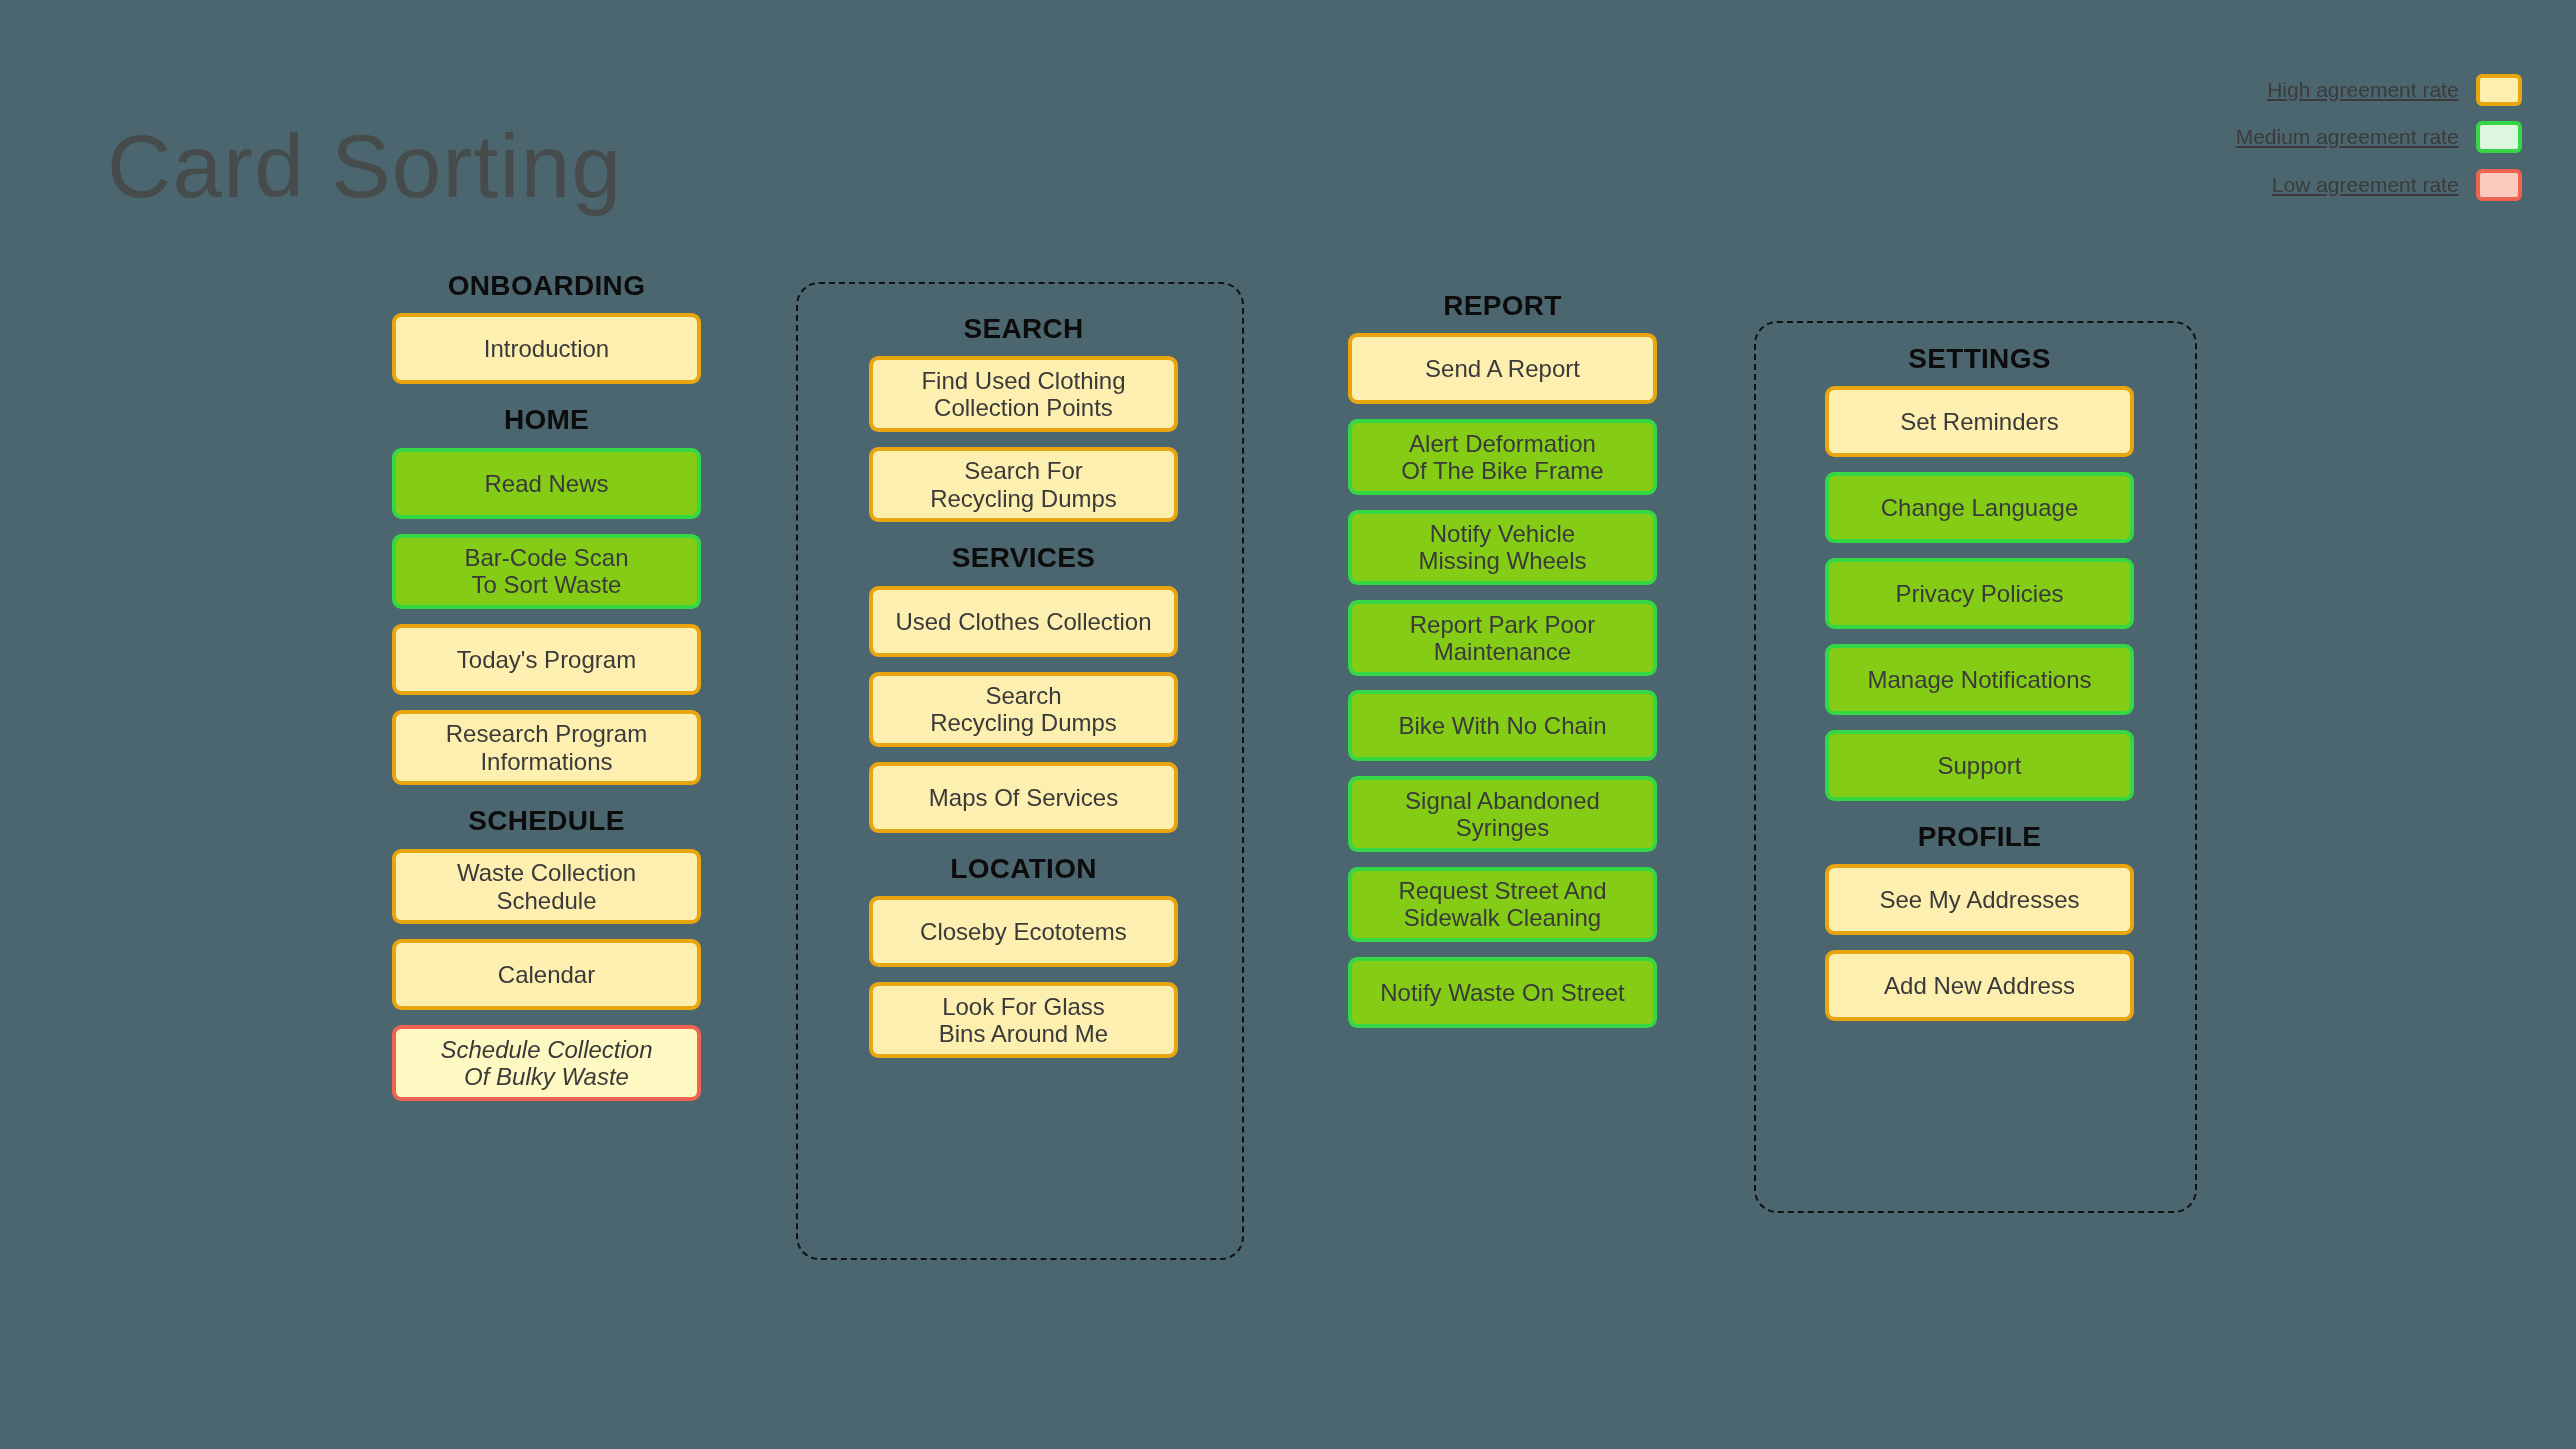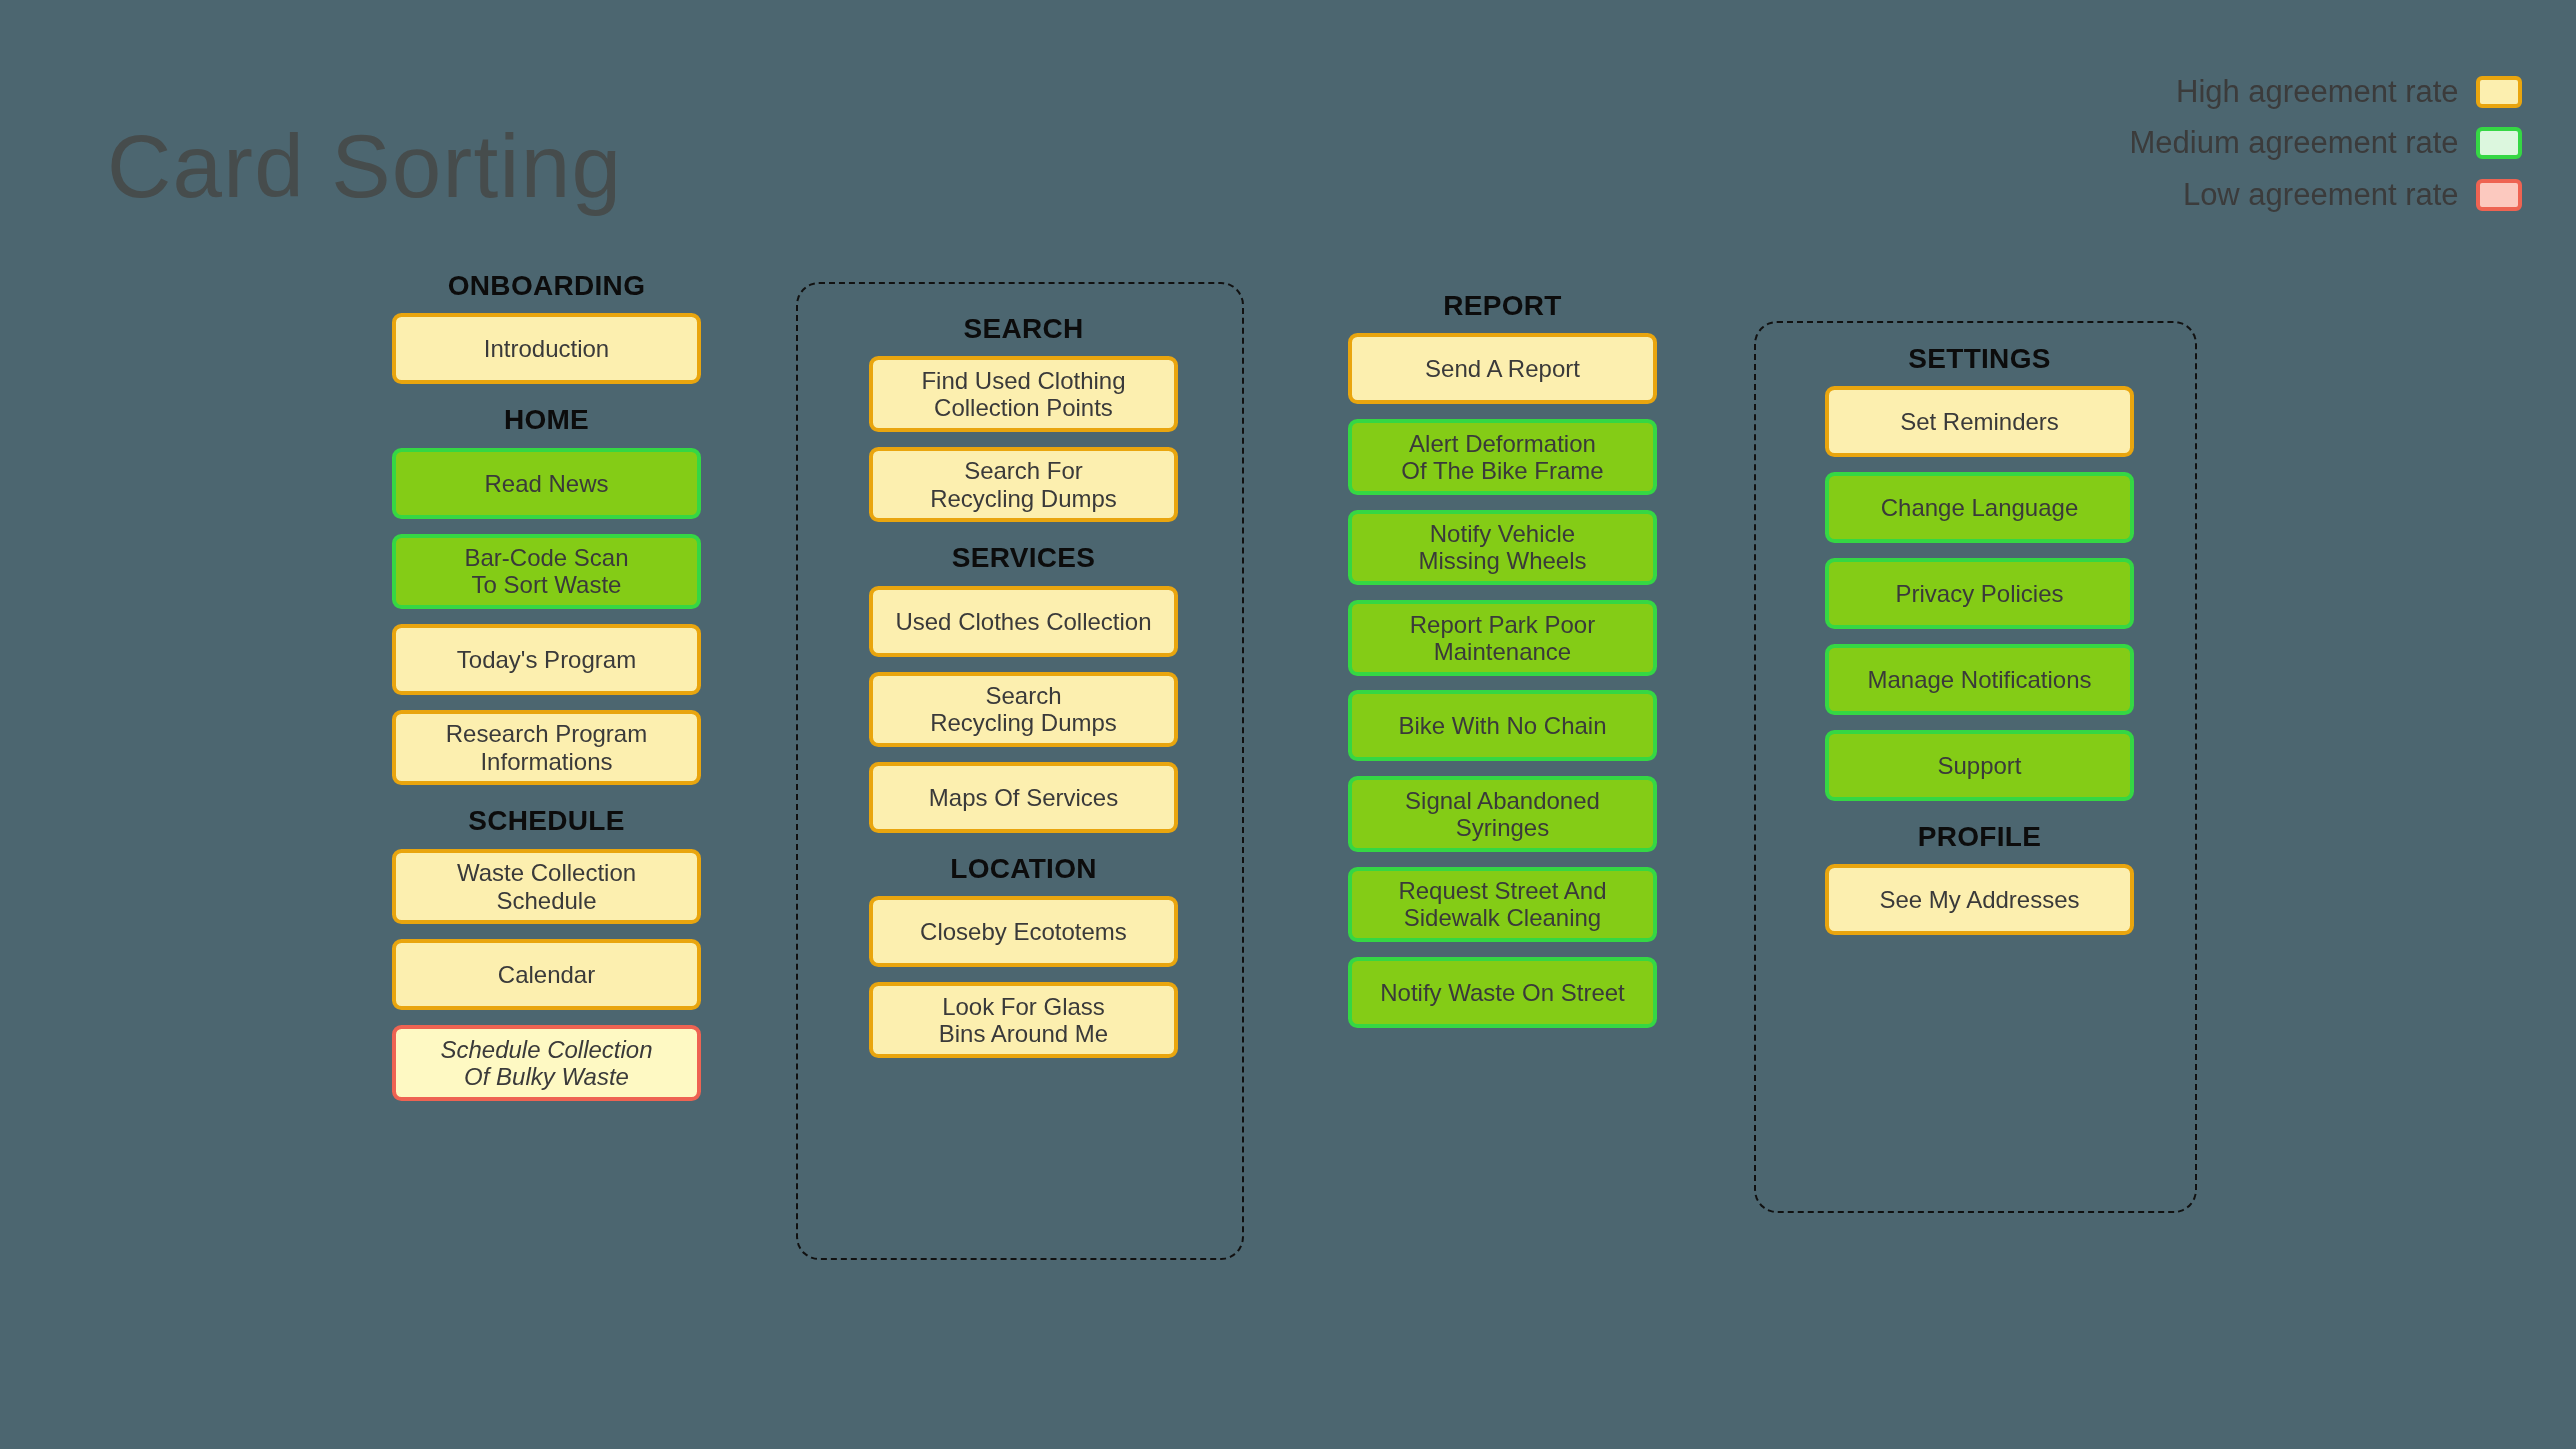--- a/index.html
+++ b/index.html
@@ -31,23 +31,24 @@
     flex-direction:column;
     align-items:flex-end;
     gap:15.4px;
   }
   .legend-row{
     display:flex;
     align-items:center;
     gap:17.4px;
   }
   .legend-label{
-    font-size:31px;
+    font-size:21px;
     color:#3B3B3B;
     white-space:nowrap;
+    text-decoration:underline;
   }
   .legend-swatch{
     width:46px;height:32px;
     border-radius:6px;
     border:4.7px solid #000;
     box-sizing:border-box;
   }
   .sw-high{ background:#FCEFAF; border-color:#E9A50E; }
   .sw-med { background:#DCF7DE; border-color:#35D744; }
   .sw-low { background:#FCC9BF; border-color:#EE6352; }
@@ -200,15 +201,16 @@
       <div class="group-title">SETTINGS</div>
       <div class="card high">Set Reminders</div>
       <div class="card medium">Change Language</div>
       <div class="card medium">Privacy Policies</div>
       <div class="card medium">Manage Notifications</div>
       <div class="card medium">Support</div>
     </div>
     <div class="group">
       <div class="group-title">PROFILE</div>
       <div class="card high">See My Addresses</div>
+      <div class="card high">Add New Address</div>
     </div>
   </div>
 
 
 </body></html>

